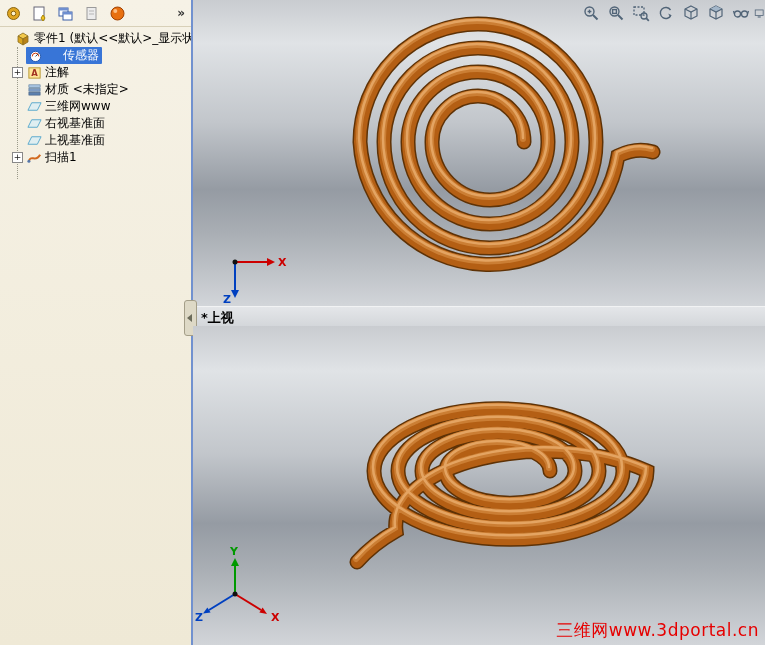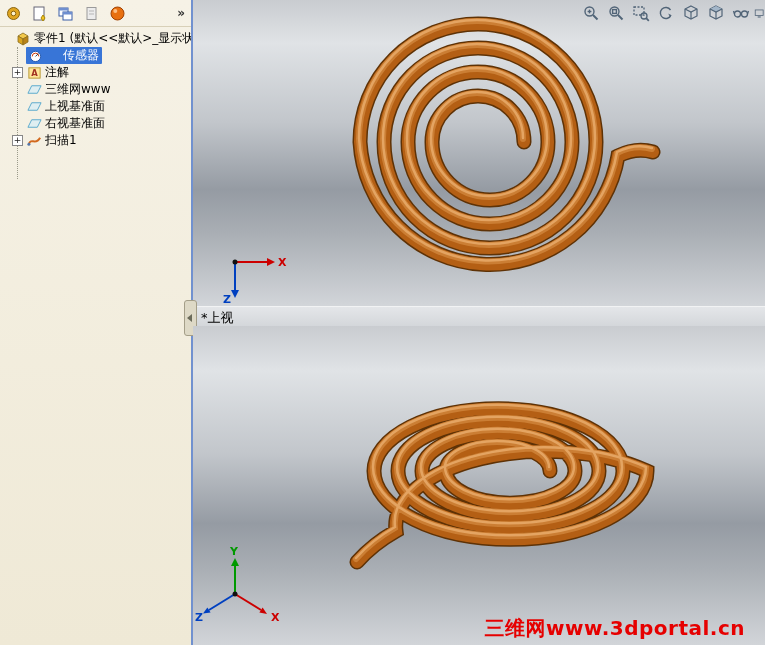--- a/index.html
+++ b/index.html
@@ -34,38 +34,38 @@
   
   .viewport{position:absolute;left:193px;top:0;width:572px;height:645px;}
   .pane{position:absolute;left:0;width:572px;
       background:linear-gradient(180deg,#c9ccd0 0%,#e0e3e6 14%,#c2c6cb 40%,
                  #959ba3 62%,#a9aeb4 76%,#d2d5d9 100%);}
   .pane-top{top:0;height:306px;}
   .pane-bottom{top:326px;height:319px;}
   .splitter{position:absolute;left:0;top:306px;width:572px;height:36px;
       background:linear-gradient(180deg,#e4e6e9,#c7cbcf);
       border-top:1px solid #f2f3f4;border-bottom:1px solid #8f959c;
-      box-sizing:border-box;cursor:row-resize;}
+      box-sizing:border-box;cursor:row-resize;font-weight:bold;}
   .view-label{position:absolute;left:8px;top:2px;font-size:13px;color:#000;}
   .pane-grip{position:absolute;left:-9px;top:-7px;width:11px;height:34px;
       background:#ded9c6;border:1px solid #a49e88;border-radius:3px;cursor:pointer;}
   .pane-grip:after{content:"";position:absolute;left:2px;top:13px;
       border-top:4px solid transparent;border-bottom:4px solid transparent;
       border-right:5px solid #6b6b5a;}
 
   .pane svg.scene{position:absolute;left:0;top:0;}
 
   
   .view-toolbar{position:absolute;top:2px;right:0;display:flex;gap:1px;align-items:center;}
   .vt-btn{width:24px;height:22px;display:flex;align-items:center;justify-content:center;
       border-radius:2px;opacity:.9;}
   .vt-clip{width:11px;overflow:hidden;justify-content:flex-start;}
 
-  .watermark{position:absolute;right:20px;bottom:3px;color:#e60000;
-      font-weight:bold;font-size:20px;letter-spacing:.5px;}
+  .watermark{position:absolute;right:6px;bottom:3px;color:#e60000;
+      font-weight:normal;font-size:17px;letter-spacing:.5px;}
 </style>
 </head>
 <body>
 
 <div id="app">
 
   <div class="left-panel">
 
     <div class="panel-toolbar">
       <div class="pt-btn">
@@ -135,49 +135,60 @@
         <span class="expander">+</span>
         <span class="ticon">
           <svg width="15" height="15" viewBox="0 0 16 16">
             <rect x="2" y="3" width="12" height="11" fill="#ffe699" stroke="#b8962e"></rect>
             <text x="8" y="12" font-size="9" font-weight="bold" fill="#a33322" text-anchor="middle">A</text>
           </svg>
         </span>
         <span class="tlabel">注解</span>
       </div>
 
+      <div class="tree-row child">
+        <span class="spacer" aria-hidden="true"></span>
+        <span class="ticon">
+          <svg width="15" height="15" viewBox="0 0 16 16">
+            <rect x="2" y="3" width="12" height="3" fill="#a8c4e0" stroke="#55779b" stroke-width="0.6"></rect>
+            <rect x="2" y="7" width="12" height="3" fill="#7d9cc4" stroke="#55779b" stroke-width="0.6"></rect>
+            <rect x="2" y="11" width="12" height="3" fill="#5b80ae" stroke="#3d5a80" stroke-width="0.6"></rect>
+          </svg>
+        </span>
+        <span class="tlabel">材质 &lt;未指定&gt;</span>
+      </div>
 
       <div class="tree-row child">
         <span class="spacer" aria-hidden="true"></span>
         <span class="ticon">
           <svg width="15" height="15" viewBox="0 0 16 16">
             <polygon points="1,12 5,4 15,4 11,12" fill="#d6ecf7" fill-opacity="0.7" stroke="#56a7cc"></polygon>
           </svg>
         </span>
         <span class="tlabel">三维网www</span>
       </div>
 
       <div class="tree-row child">
         <span class="spacer" aria-hidden="true"></span>
         <span class="ticon">
           <svg width="15" height="15" viewBox="0 0 16 16">
             <polygon points="1,12 5,4 15,4 11,12" fill="#d6ecf7" fill-opacity="0.7" stroke="#56a7cc"></polygon>
           </svg>
         </span>
+        <span class="tlabel">右视基准面</span>
+      </div>
+
+      <div class="tree-row child">
+        <span class="spacer" aria-hidden="true"></span>
+        <span class="ticon">
+          <svg width="15" height="15" viewBox="0 0 16 16">
+            <polygon points="1,12 5,4 15,4 11,12" fill="#d6ecf7" fill-opacity="0.7" stroke="#56a7cc"></polygon>
+          </svg>
+        </span>
         <span class="tlabel">上视基准面</span>
-      </div>
-
-      <div class="tree-row child">
-        <span class="spacer" aria-hidden="true"></span>
-        <span class="ticon">
-          <svg width="15" height="15" viewBox="0 0 16 16">
-            <polygon points="1,12 5,4 15,4 11,12" fill="#d6ecf7" fill-opacity="0.7" stroke="#56a7cc"></polygon>
-          </svg>
-        </span>
-        <span class="tlabel">右视基准面</span>
       </div>
 
 
       <div class="tree-row child">
         <span class="expander">+</span>
         <span class="ticon">
           <svg width="15" height="15" viewBox="0 0 16 16">
             <path d="M2 12 C4 4, 9 14, 14 5" stroke="#d2691e" stroke-width="2.2" fill="none"></path>
             <circle cx="2" cy="12" r="1.6" fill="#5577aa"></circle>
           </svg>

